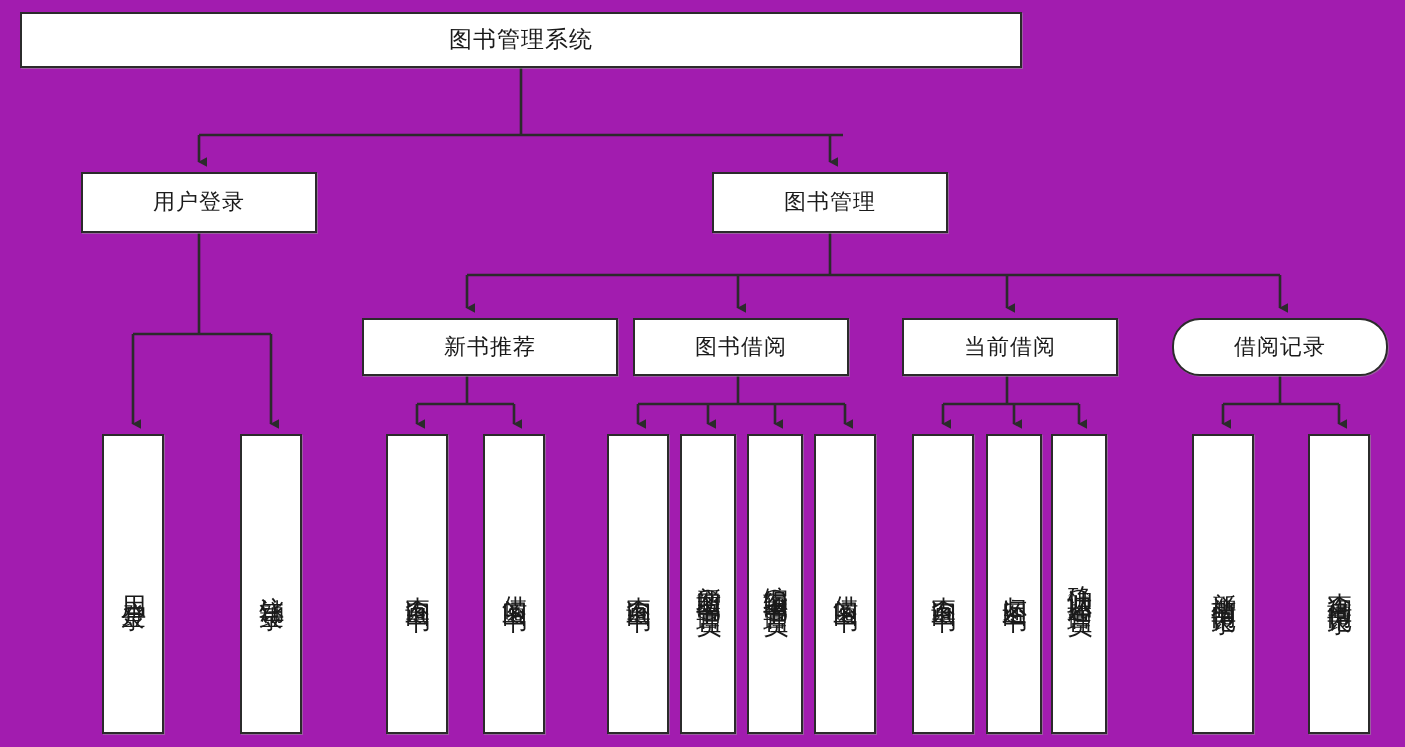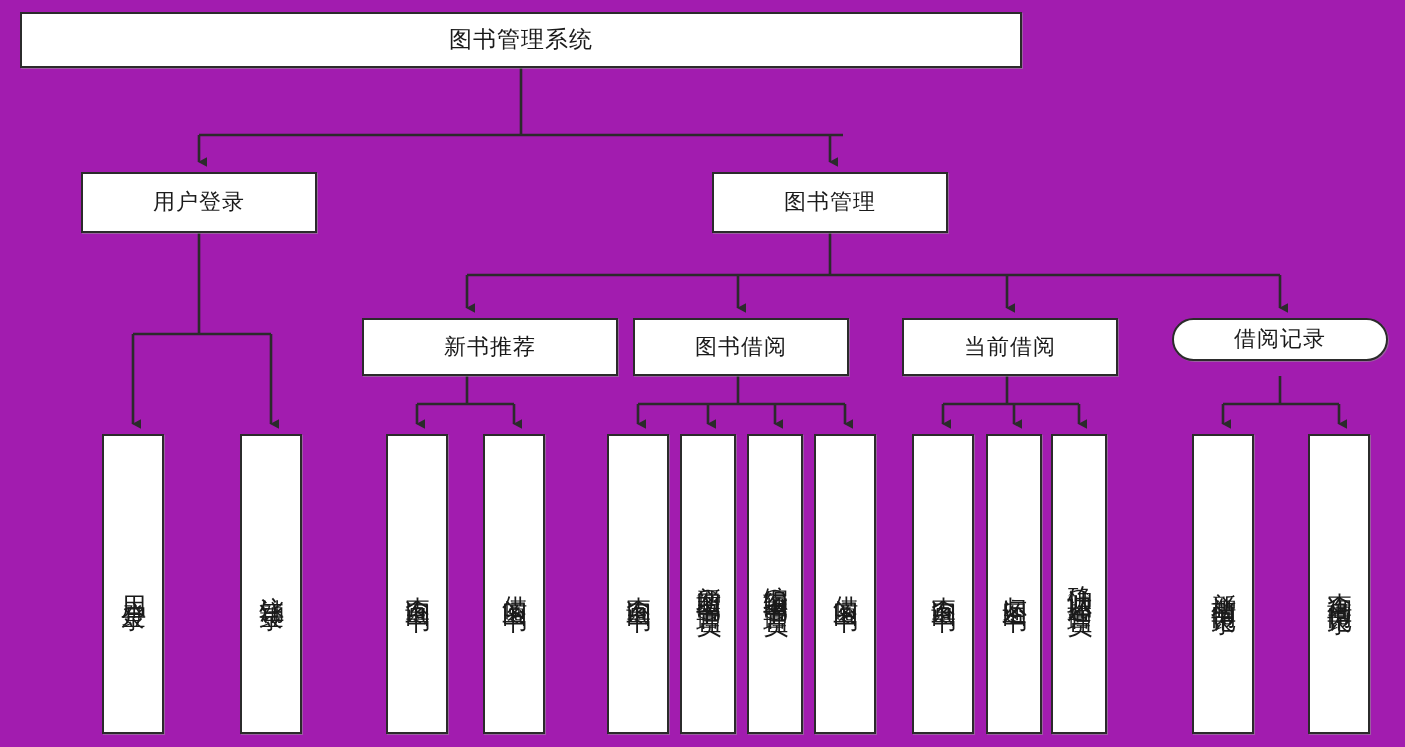--- a/index.html
+++ b/index.html
@@ -135,21 +135,21 @@
 
   <div class="node horiz" id="node-l3-0" style="left: 362px; top: 318px; width: 256px; height: 58px;">
     <span>新书推荐</span>
   </div>
   <div class="node horiz" id="node-l3-1" style="left: 633px; top: 318px; width: 216px; height: 58px;">
     <span>图书借阅</span>
   </div>
   <div class="node horiz" id="node-l3-2" style="left: 902px; top: 318px; width: 216px; height: 58px;">
     <span>当前借阅</span>
   </div>
-  <div class="node horiz" id="node-l3-3" style="left: 1172px; top: 318px; width: 216px; height: 43px; border-radius: 28px;">
+  <div class="node horiz" id="node-l3-3" style="left: 1172px; top: 318px; width: 216px; height: 58px; border-radius: 28px;">
     <span>借阅记录</span>
   </div>
 
   <div class="node vert" id="node-leaf-0" style="left: 102px; top: 434px; width: 62px; height: 300px;">
     <span class="vlabel">用户登录</span>
   </div>
   <div class="node vert" id="node-leaf-1" style="left: 240px; top: 434px; width: 62px; height: 300px;">
     <span class="vlabel">注销登录</span>
   </div>
   <div class="node vert" id="node-leaf-2" style="left: 386px; top: 434px; width: 62px; height: 300px;">

